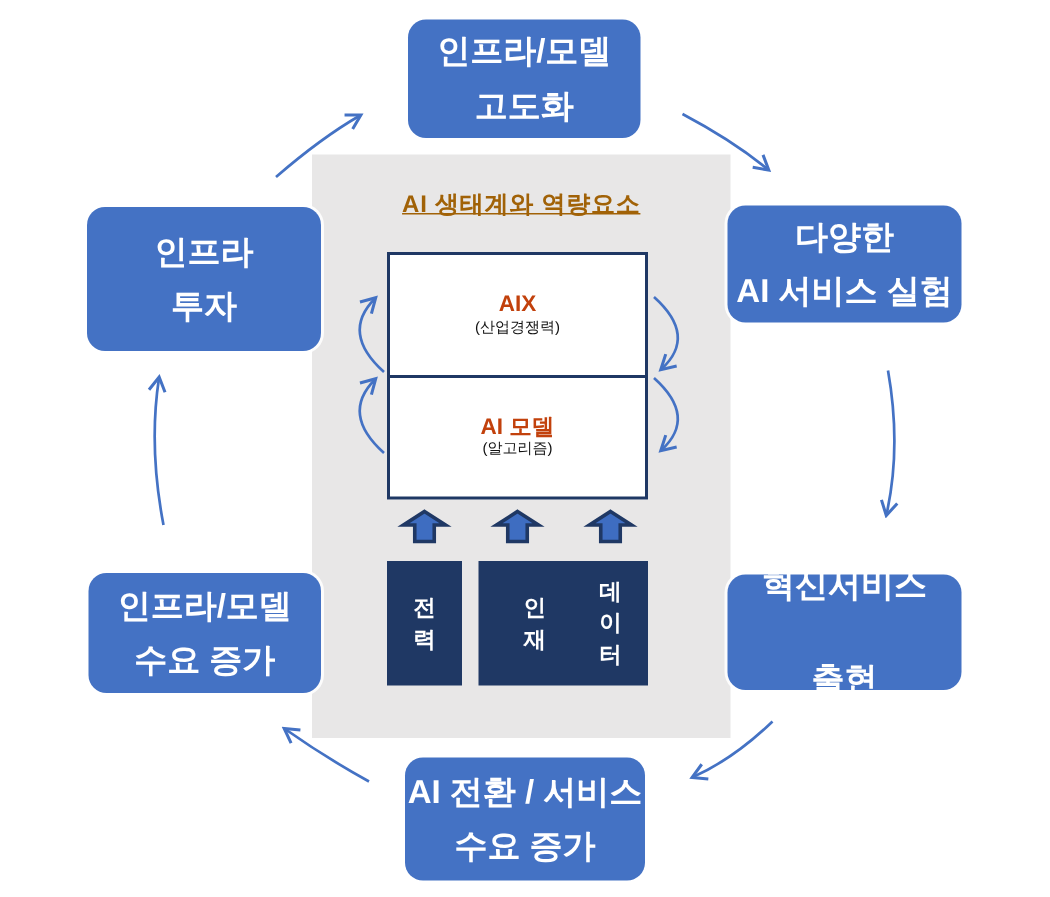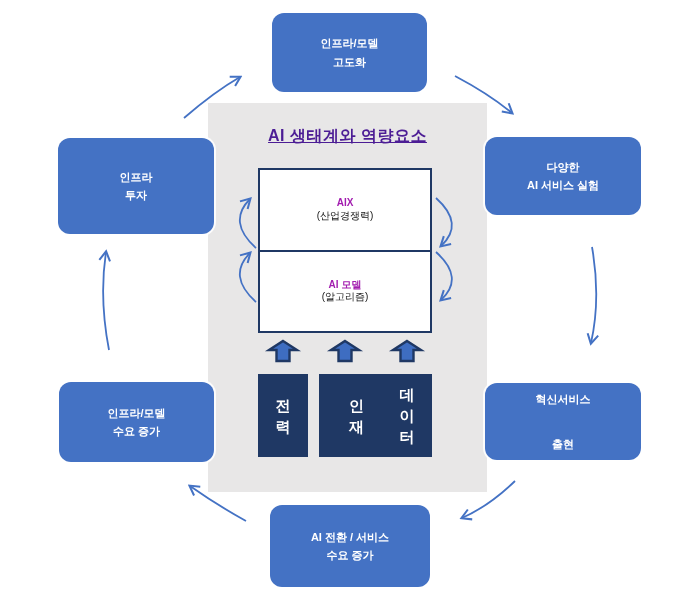--- a/index.html
+++ b/index.html
@@ -18,32 +18,32 @@
     width: 279px; height: 389px;
     background: #e8e7e7;
   }
   .panel-title {
     position: absolute;
     left: 208px; top: 126px;
     width: 279px;
     text-align: center;
     font-size: 16px;
     font-weight: bold;
-    color: #4c1d95;
+    color: #a16207;
     text-decoration: underline;
     letter-spacing: 0.5px;
   }
   
   .node {
     position: absolute;
     background: #4472c4;
     border-radius: 12px;
     color: #ffffff;
     font-weight: bold;
-    font-size: 11px;
+    font-size: 22px;
     display: flex;
     flex-direction: column;
     align-items: center;
     justify-content: center;
     text-align: center;
     line-height: 1.65;
     box-shadow: 0 0 0 2px rgba(255,255,255,0.85);
   }
   .node-top          { left: 272px; top: 13px;  width: 155px; height: 79px; }
   .node-left-top     { left: 58px;  top: 138px; width: 156px; height: 96px; }
@@ -65,21 +65,21 @@
   .layer {
     flex: 1;
     display: flex;
     flex-direction: column;
     align-items: center;
     justify-content: center;
     border-bottom: 2px solid #1f3864;
     line-height: 1.25;
   }
   .layer:last-child { border-bottom: none; }
-  .layer-title { font-size: 10px; font-weight: bold; color: #a21caf; }
+  .layer-title { font-size: 15px; font-weight: bold; color: #c2410c; }
   .layer-sub   { font-size: 10px; color: #111111; }
   
   .resource {
     position: absolute;
     top: 374px;
     height: 83px;
     background: #1f3864;
     color: #ffffff;
     font-weight: bold;
     font-size: 15px;

